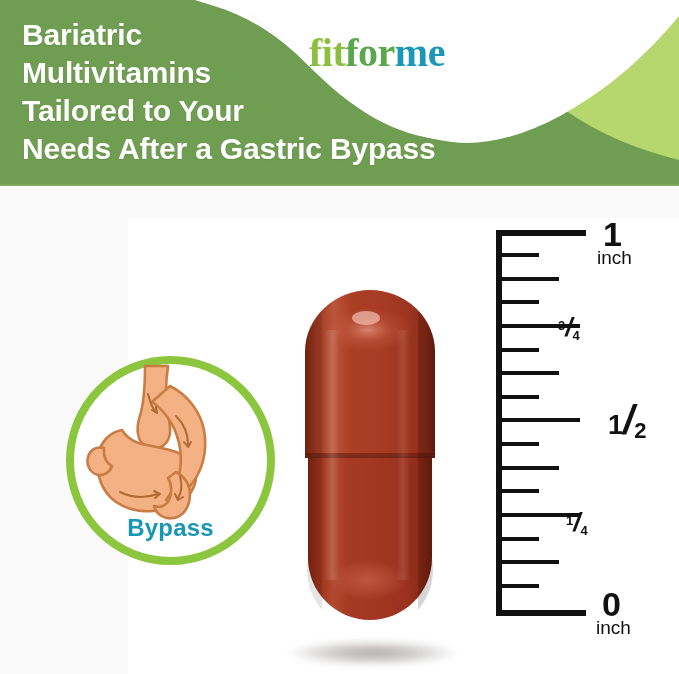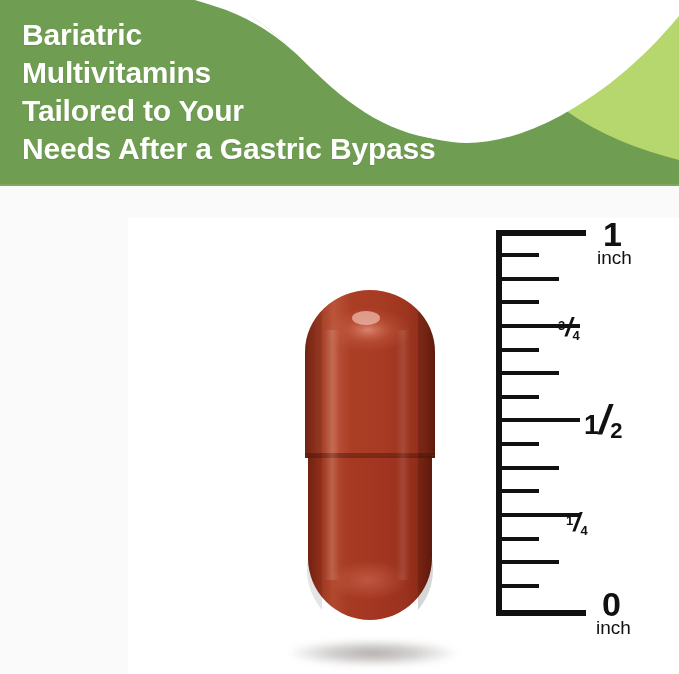--- a/index.html
+++ b/index.html
@@ -66,21 +66,21 @@
 
   .frac{position:absolute;color:#111111;font-weight:bold;white-space:nowrap;}
   .frac .num{font-size:13px;vertical-align:super;}
   .frac .sl{font-size:26px;font-style:italic;}
   .frac .den{font-size:13px;vertical-align:sub;}
   .frac.big .num{font-size:27px;vertical-align:baseline;}
   .frac.big .sl{font-size:40px;}
   .frac.big .den{font-size:22px;vertical-align:sub;}
 
   .f34{left:62px;top:82px;}
-  .f12{left:88px;top:168px;}
+  .f12{left:112px;top:168px;}
   .f14{left:70px;top:277px;}
 </style>
 </head>
 <body>
 
 <div class="page">
 
   <div class="header">
     <svg class="header-svg" viewBox="0 0 679 186" preserveAspectRatio="none">
       <rect x="0" y="0" width="679" height="186" fill="#6f9d51"></rect>
@@ -94,25 +94,67 @@
                C196,0 174,-6 150,-12 Z" fill="#ffffff"></path>
 
       <path d="M118,-12 L679,-12 L679,14 C660,32 640,56 612,80
                C560,124 500,148 452,142 C398,136 354,104 314,62
                C268,14 212,-8 118,-12 Z" fill="#ffffff"></path>
     </svg>
     <div class="headline">Bariatric
 Multivitamins
 Tailored to Your
 Needs After a Gastric Bypass</div>
+    <div class="logo">
+      <span class="g1">fit</span><span class="g2">for</span><span class="b1">me</span>
+    </div>
   </div>
   <div class="header-rule"></div>
 
   <div class="content-card"></div>
 
+  <div class="badge">
+    <div class="badge-ring"></div>
+    <svg class="badge-art" viewBox="0 0 175 160">
+      <g fill="#f4b183" stroke="#c97c43" stroke-width="2.6" stroke-linejoin="round" stroke-linecap="round">
+
+        <path d="M61,2 C61,20 60,36 57,48 C54,58 52,66 55,74
+                 C58,82 66,86 74,84 C82,82 87,74 86,64
+                 C85,52 82,40 82,28 C82,18 83,9 84,2 Z"></path>
+
+        <path d="M38,66 C26,68 16,78 14,92 C11,110 18,128 32,138
+                 C48,149 72,150 90,142 C104,136 112,124 112,112
+                 C112,100 104,92 92,88 C78,83 62,82 52,78
+                 C45,75 41,71 38,66 Z"></path>
+
+        <path d="M86,22 C102,30 116,46 120,66 C124,88 118,110 104,124
+                 C96,132 88,136 82,136 C88,128 94,118 96,106
+                 C99,88 94,68 84,54 C79,47 73,41 68,38 Z"></path>
+
+        <path d="M92,108 C100,112 106,120 106,130 C106,142 100,152 90,154
+                 C80,156 72,150 70,142 C76,144 82,142 85,136
+                 C88,130 88,120 84,114 Z"></path>
+
+        <path d="M20,84 C12,82 6,86 4,93 C2,101 6,109 14,111
+                 C20,112 26,108 28,102 C24,100 21,96 20,90 Z"></path>
+      </g>
+
+      <g fill="none" stroke="#b06a34" stroke-width="2" stroke-linecap="round">
+        <path d="M64,30 C66,38 68,44 72,48"></path>
+        <path d="M68,46 l5,3 l-1,-6" stroke-linejoin="round"></path>
+        <path d="M92,52 C100,60 104,70 104,80"></path>
+        <path d="M100,78 l4,5 l3,-5" stroke-linejoin="round"></path>
+        <path d="M96,112 C98,120 98,128 94,134"></path>
+        <path d="M91,130 l3,6 l5,-3" stroke-linejoin="round"></path>
+        <path d="M36,128 C48,134 62,134 74,130"></path>
+        <path d="M70,127 l6,3 l-5,4" stroke-linejoin="round"></path>
+      </g>
+    </svg>
+    <div class="badge-label">Bypass</div>
+  </div>
 
   <div class="shadow"></div>
   <div class="capsule-wrap">
     <svg viewBox="0 0 140 330" width="140" height="330">
       <defs>
         <linearGradient id="bodyGrad" x1="0" y1="0" x2="1" y2="0">
           <stop offset="0%" stop-color="#7d2614"></stop>
           <stop offset="7%" stop-color="#97301a"></stop>
           <stop offset="20%" stop-color="#b1492f"></stop>
           <stop offset="33%" stop-color="#a63a22"></stop>

